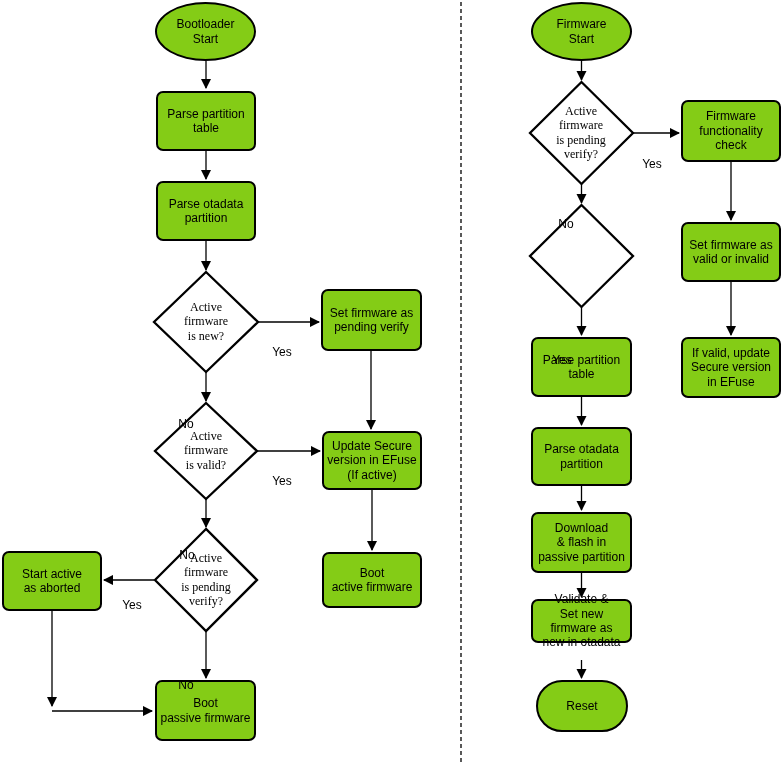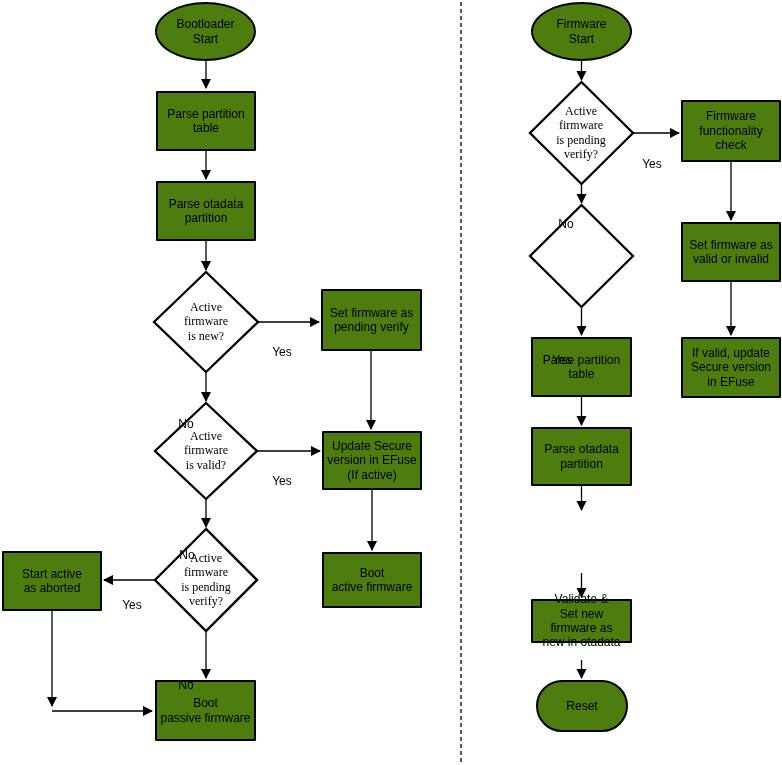--- a/index.html
+++ b/index.html
@@ -8,23 +8,23 @@
   .canvas {
     position:relative; width:782px; height:765px;
     background:#ffffff; overflow:hidden;
   }
   svg.wires { position:absolute; left:0; top:0; z-index:1; }
   .node {
     position:absolute; z-index:2;
     display:flex; align-items:center; justify-content:center;
     text-align:center; font-size:12px; line-height:1.2;
     white-space:pre-line; color:#000;
-    background:#4d7c0f; border:2.3px solid #000;
+    background:#84cc16; border:2.3px solid #000;
   }
-  .box { border-radius:1px; }
+  .box { border-radius:7px; }
   .ellipse { border-radius:50%; }
   .stadium { border-radius:26px;text-align:right; }
   .dtext {
     position:absolute; z-index:3; width:92px;
     transform:translate(-50%,-50%);
     text-align:center; font-size:12px; line-height:1.2;
     white-space:pre-line; color:#000;font-family:Liberation Serif, serif;
   }
   .elabel {
     position:absolute; z-index:3;
@@ -142,20 +142,23 @@
   <div class="node box" style="left:681px;top:337px;width:100px;height:61px">If valid, update
 Secure version
 in EFuse</div>
 
   <div class="node box" style="left:531px;top:337px;width:101px;height:60px">Parse partition
 table</div>
 
   <div class="node box" style="left:531px;top:427px;width:101px;height:59px">Parse otadata
 partition</div>
 
+  <div class="node box" style="left:531px;top:512px;width:101px;height:61px">Download
+&amp; flash in
+passive partition</div>
 
   <div class="node box" style="left:531px;top:599px;width:101px;height:44px">Validate &amp;
 Set new
 firmware as
 new in otadata</div>
 
   <div class="node stadium" style="left:536px;top:680px;width:92px;height:52px">Reset</div>
 
   <div class="elabel" style="left:652px;top:121px">Yes</div>
   <div class="elabel" style="left:566px;top:181px">No</div>

